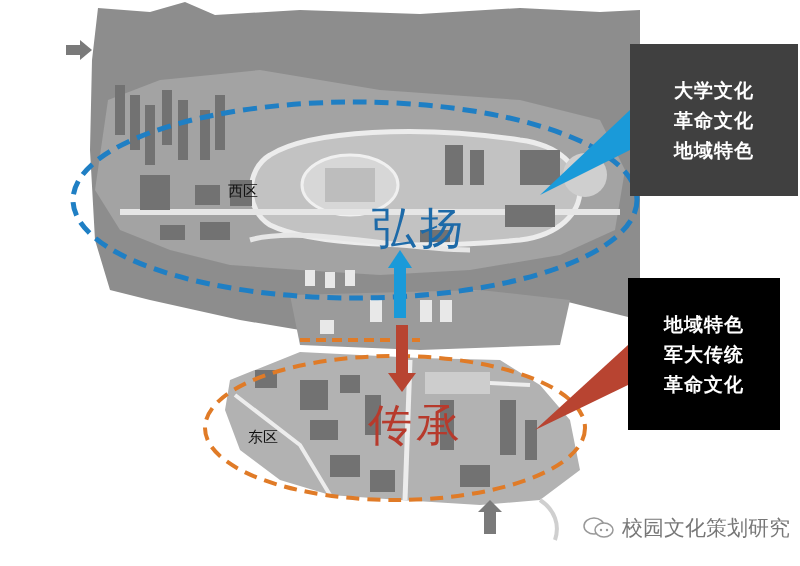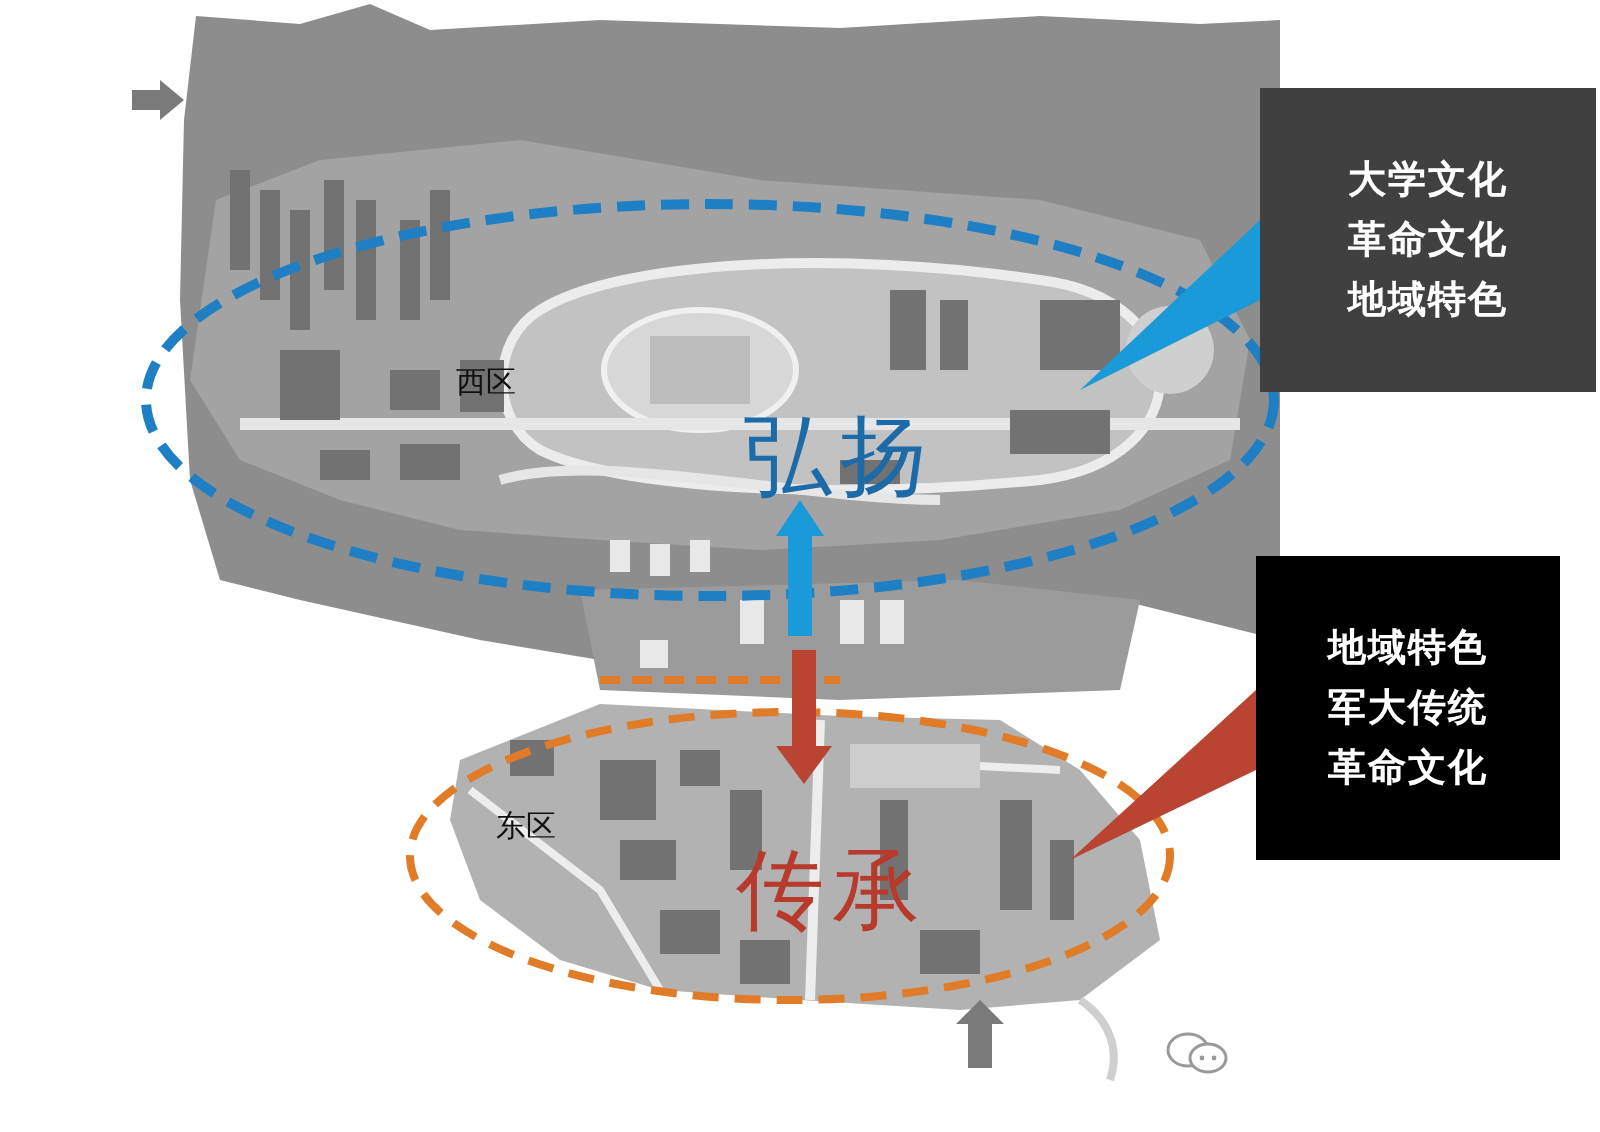--- a/index.html
+++ b/index.html
@@ -114,35 +114,36 @@
     </g>
 
     <g fill="#b84431">
       <rect x="396" y="325" width="12" height="48"></rect>
       <polygon points="388,373 402,392 416,373"></polygon>
     </g>
   </svg>
 
   <div class="label zone-label" style="left:228px;top:182px;">西区</div>
   <div class="label big-label blue" style="left:372px;top:162px;">弘扬</div>
-  <div class="label zone-label" style="left:248px;top:404px;">东区</div>
-  <div class="label big-label red" style="left:368px;top:416px;">传承</div>
+  <div class="label zone-label" style="left:248px;top:428px;">东区</div>
+  <div class="label big-label red" style="left:368px;top:396px;">传承</div>
 
   <div class="callout blue">
     <div>大学文化</div>
     <div>革命文化</div>
     <div>地域特色</div>
   </div>
   <div class="callout red">
     <div>地域特色</div>
     <div>军大传统</div>
     <div>革命文化</div>
   </div>
 
   <div class="watermark">
     <svg class="wechat" viewBox="0 0 34 26">
       <ellipse cx="12" cy="11" rx="10" ry="8" fill="none" stroke="#999" stroke-width="1.5"></ellipse>
       <ellipse cx="22" cy="15" rx="9" ry="7" fill="#fff" stroke="#999" stroke-width="1.5"></ellipse>
       <circle cx="19" cy="15" r="1.2" fill="#999"></circle>
         <circle cx="25" cy="15" r="1.2" fill="#999"></circle>
     </svg>
+    <span>校园文化策划研究</span>
   </div>
 </div>
 
 </body></html>

